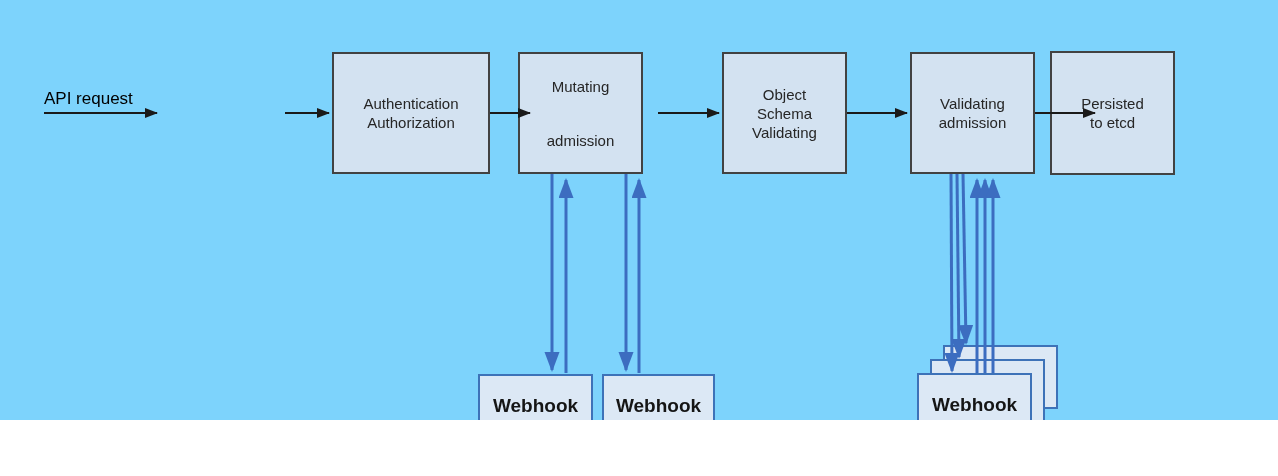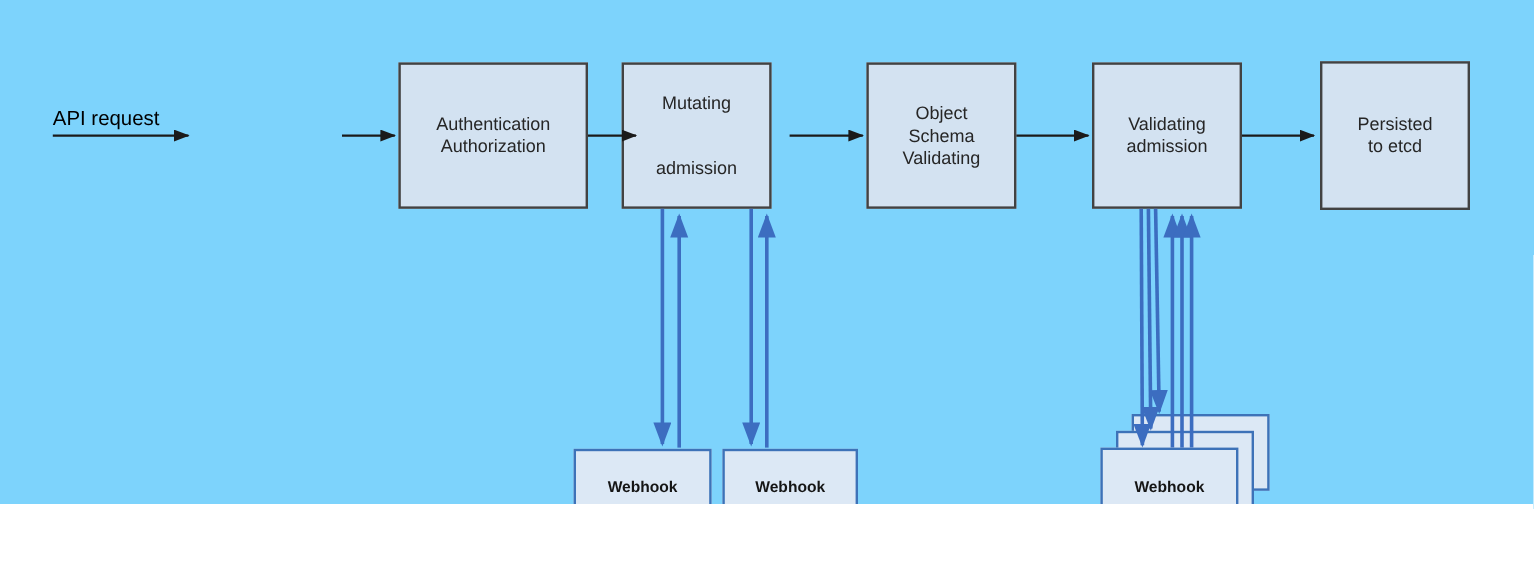--- a/index.html
+++ b/index.html
@@ -27,21 +27,21 @@
   }
   .whbox {
     position: absolute;
     box-sizing: border-box;
     background: #dce8f5;
     border: 2px solid #3d72b8;
     display: flex;
     align-items: center;
     justify-content: center;
     text-align: center;
-    font-size: 13px;
+    font-size: 19px;
     font-weight: bold;
     color: #151515;
   }
   .api-label {
     position: absolute;
     left: 44px;
     top: 89px;
     font-size: 17px;
     color: #000000;
     white-space: nowrap;
@@ -51,21 +51,21 @@
     left: 0; top: 0;
     width: 1278px; height: 476px;
     pointer-events: none;
   }
   
   #b0 { left: 160px;  top: 52px; width: 125px; height: 122px; }
   #b1 { left: 332px;  top: 52px; width: 158px; height: 122px; }
   #b2 { left: 518px;  top: 52px; width: 125px; height: 122px; gap: 35px; }
   #b3 { left: 722px;  top: 52px; width: 125px; height: 122px; justify-content: center; }
   #b4 { left: 910px;  top: 52px; width: 125px; height: 122px; justify-content: center; }
-  #b5 { left: 1100px; top: 51px; width: 125px; height: 124px; align-items: center; }
+  #b5 { left: 1050px; top: 51px; width: 125px; height: 124px; align-items: center; }
   
   #mw0 { left: 478px; top: 374px; width: 115px; height: 63px; }
   #mw1 { left: 602px; top: 374px; width: 113px; height: 63px; }
   
   #vw2 { left: 943px; top: 345px; width: 115px; height: 64px; }
   #vw1 { left: 930px; top: 359px; width: 115px; height: 64px; }
   #vw0 { left: 917px; top: 373px; width: 115px; height: 64px; }
 </style>
 </head>
 <body>

